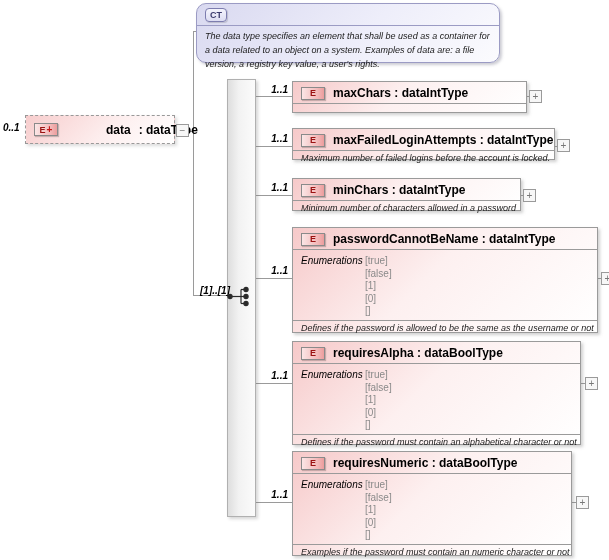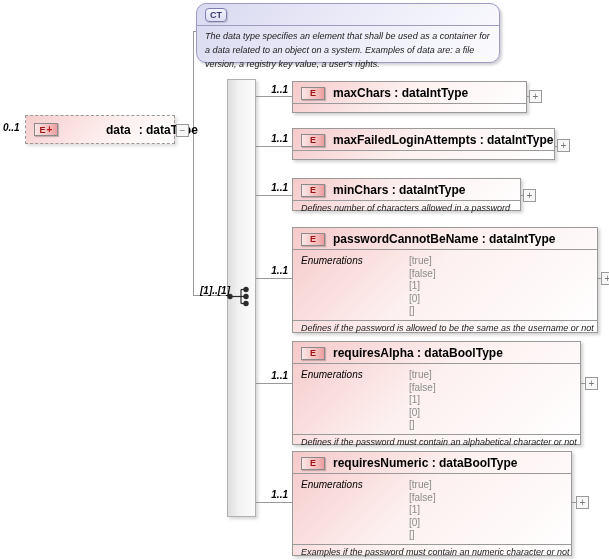--- a/index.html
+++ b/index.html
@@ -73,21 +73,21 @@
     display:flex;flex-direction:column;z-index:2;
   }
   .el-title{
     display:flex;align-items:center;gap:8px;padding:4px 8px 3px;
     border-bottom:1px solid #9a9a9a;font-weight:bold;font-size:12px;white-space:nowrap;
   }
   .el-anno{
     font-style:italic;font-size:9px;color:#1a1a1a;padding:2px 8px;white-space:nowrap;
     display:flex;align-items:center;flex:1 0 auto;
   }
-  .enum-sec{display:flex;padding:5px 8px 2px;flex:1 0 auto;gap:44px;}
+  .enum-sec{display:flex;padding:5px 8px 2px;flex:1 0 auto;}
   .enum-label{flex:0 0 64px;font-style:italic;font-size:10px;color:#000;}
   .enum-vals{font-size:10px;color:#8a8a8a;line-height:12.5px;}
   .enum-vals div{white-space:nowrap;}
   .enum-anno{border-top:1px solid #9a9a9a;flex:0 0 auto;}
 </style>
 </head>
 <body>
 
 <div id="canvas" data-name="schema-diagram">
 
@@ -164,31 +164,32 @@
   </div>
   <div class="toggle" style="left:529px;top:90px;" data-name="expand-toggle">+</div>
 
   <div class="el-box" style="left:292px;top:128px;width:263px;height:32px;" data-name="element-box-maxfailedloginattempts">
     <div class="el-title" data-name="element-header">
       <span class="e-badge" data-name="element-icon">
           <span data-name="element-icon-letter">E</span>
         </span>
       <span data-name="element-title">maxFailedLoginAttempts : dataIntType</span>
     </div>
+    <div class="el-anno" data-name="element-annotation">Maximum number of failed logins before the account is locked.</div>
   </div>
   <div class="toggle" style="left:557px;top:139px;" data-name="expand-toggle">+</div>
 
   <div class="el-box" style="left:292px;top:178px;width:229px;height:33px;" data-name="element-box-minchars">
     <div class="el-title" data-name="element-header">
       <span class="e-badge" data-name="element-icon">
           <span data-name="element-icon-letter">E</span>
         </span>
       <span data-name="element-title">minChars : dataIntType</span>
     </div>
-    <div class="el-anno" data-name="element-annotation">Defines number of characters allowed in a password</div>
+    <div class="el-anno" data-name="element-annotation">Minimum number of characters allowed in a password</div>
   </div>
   <div class="toggle" style="left:523px;top:189px;" data-name="expand-toggle">+</div>
 
   <div class="el-box" style="left:292px;top:227px;width:306px;height:106px;" data-name="element-box-passwordcannotbename">
     <div class="el-title" data-name="element-header">
       <span class="e-badge" data-name="element-icon">
           <span data-name="element-icon-letter">E</span>
         </span>
       <span data-name="element-title">passwordCannotBeName : dataIntType</span>
     </div>

